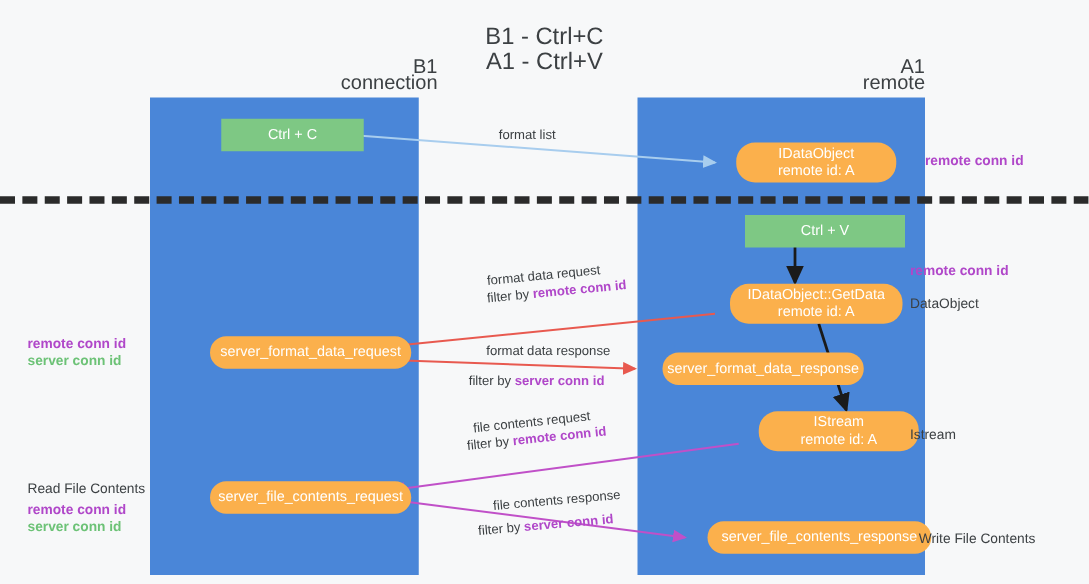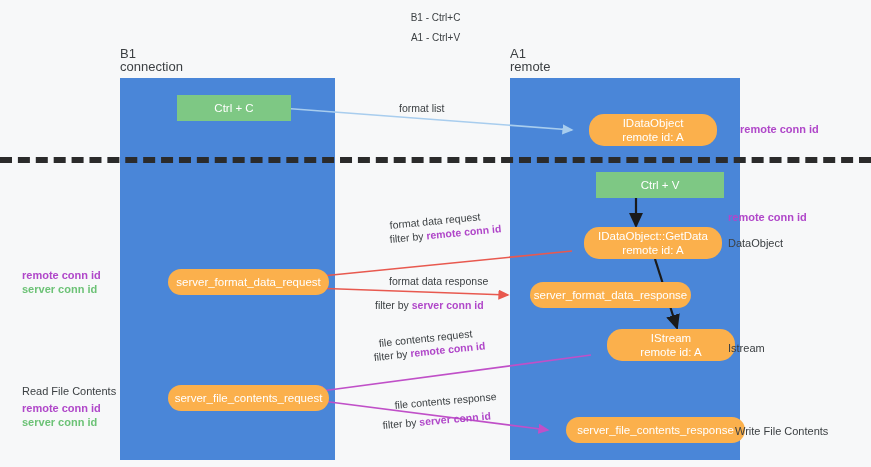--- a/index.html
+++ b/index.html
@@ -12,32 +12,32 @@
     width: 871px;
     height: 467px;
     background: #f7f8f9;
     font-family: "Liberation Sans", sans-serif;
     overflow: hidden;
   }
   .abs { position: absolute; }
 
   
   #title {
-    left: 0; top: 8px; width: 871px;
+    left: 0; top: 20px; width: 871px;
     text-align: center;
-    font-size: 10px;
+    font-size: 19px;
     color: #3c4043;
     line-height: 20px;
     white-space: pre-line;
   }
 
   
   .lane-head {
-    text-align: left;
-    font-size: 13px;
+    text-align: right;
+    font-size: 16px;
     color: #3c4043;
     line-height: 13px;
     white-space: pre-line;
   }
 
   
   .lane {
     background: #4a86d8;
   }
 

